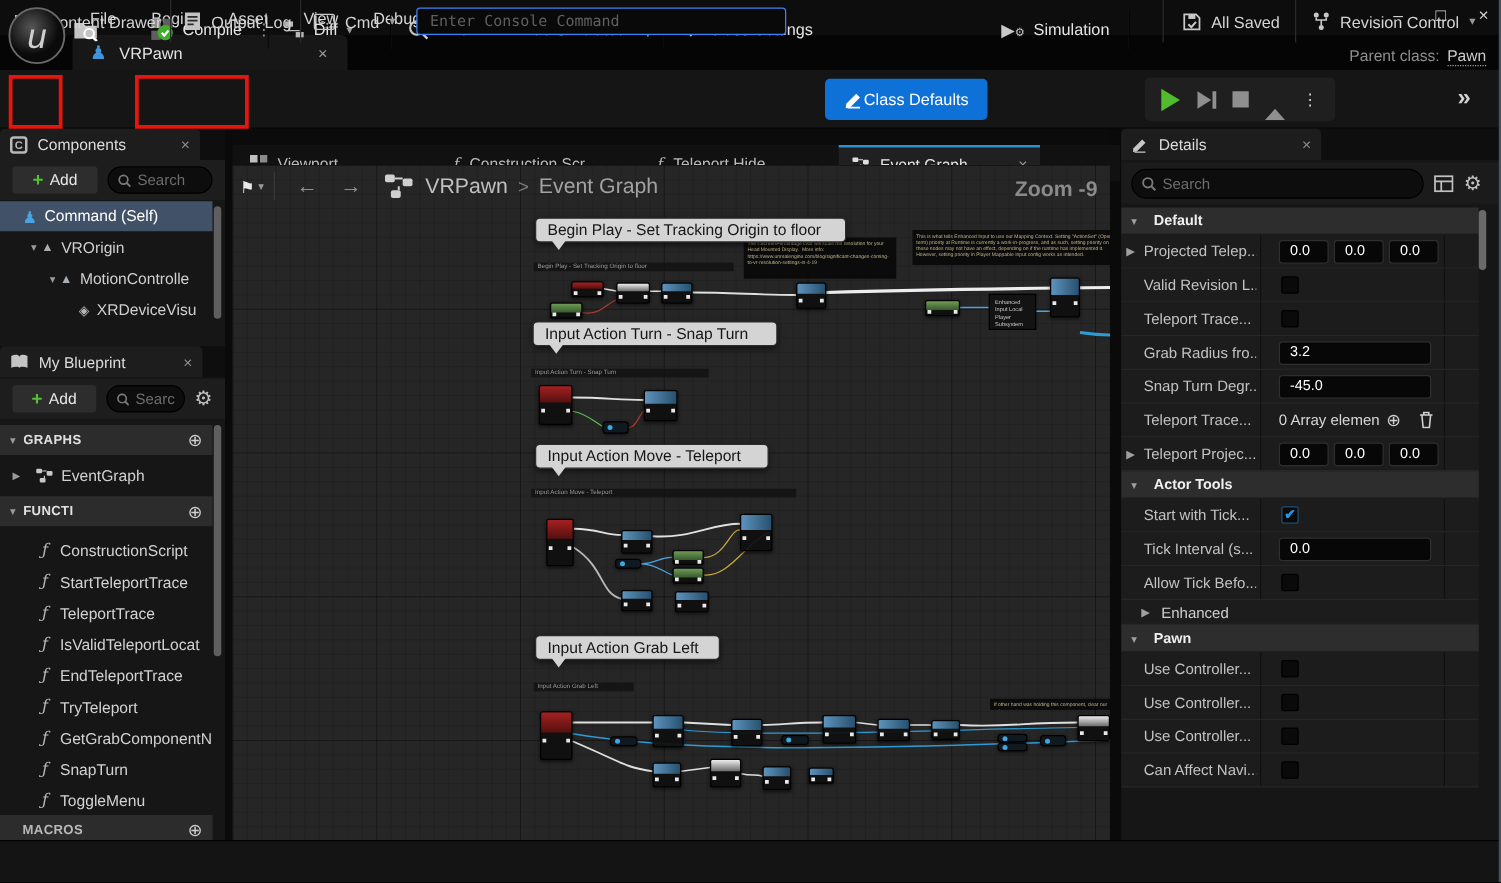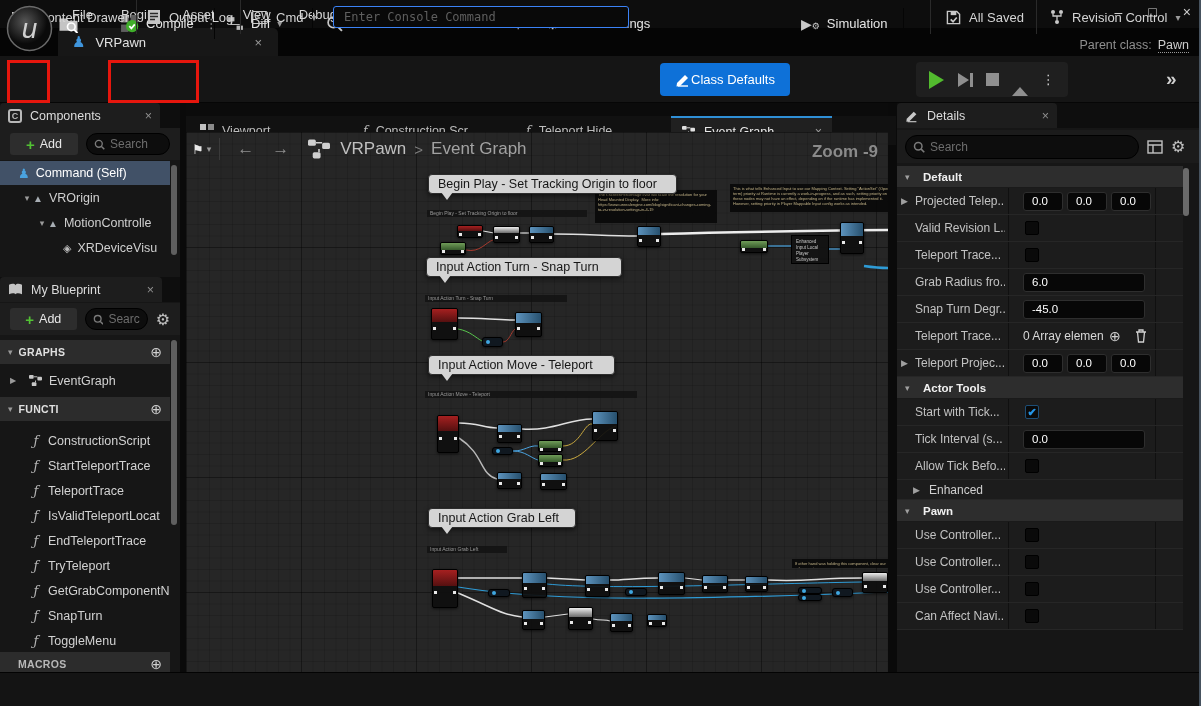--- a/index.html
+++ b/index.html
@@ -674,21 +674,21 @@
         <div class="drow checkbox" style="top: 139px; height: 27px;">
           <span class="lbl">Teleport Trace...</span>
           <div class="colsep"></div>
           <div class="colsep2"></div>
           <span class="cbox"></span>
         </div>
         <div class="drow field" style="top: 166px; height: 27px;">
           <span class="lbl">Grab Radius fro...</span>
           <div class="colsep"></div>
           <div class="colsep2"></div>
-          <span class="vfield" style="left: 126px; width: 122px;">6.0</span>
+          <span class="vfield" style="left: 126px; width: 122px;">3.2</span>
         </div>
         <div class="drow field" style="top: 193px; height: 27px;">
           <span class="lbl">Snap Turn Degr...</span>
           <div class="colsep"></div>
           <div class="colsep2"></div>
           <span class="vfield" style="left: 126px; width: 122px;">-45.0</span>
         </div>
         <div class="drow array" style="top: 220px; height: 27px;">
           <span class="lbl">Teleport Trace...</span>
           <div class="colsep"></div>

